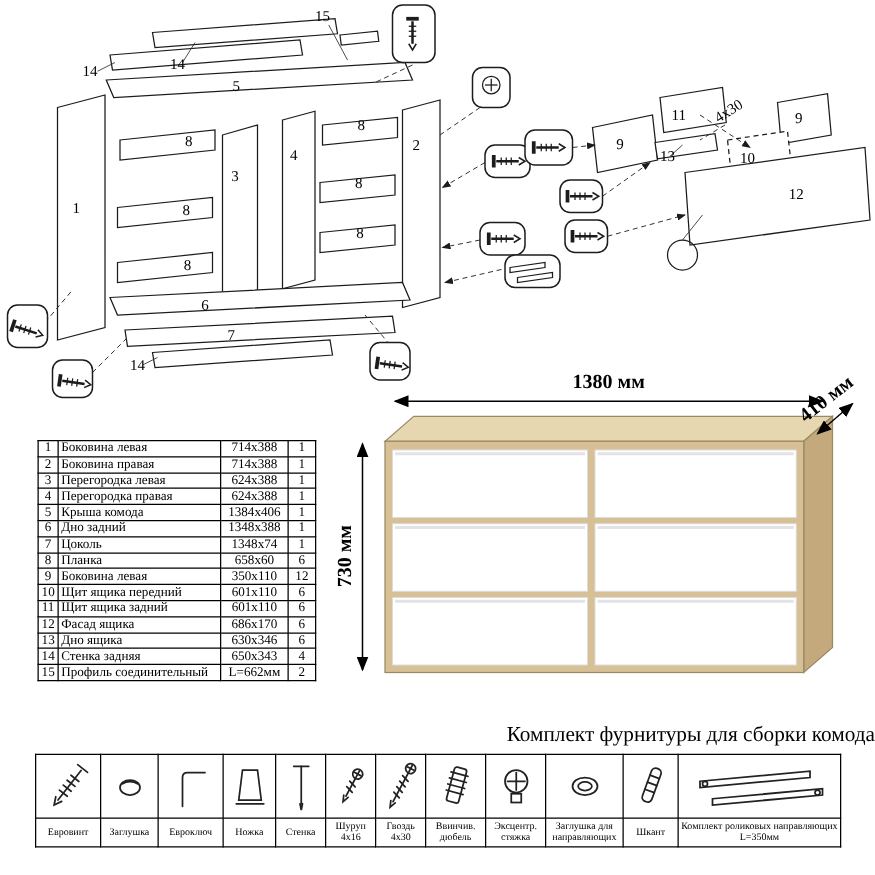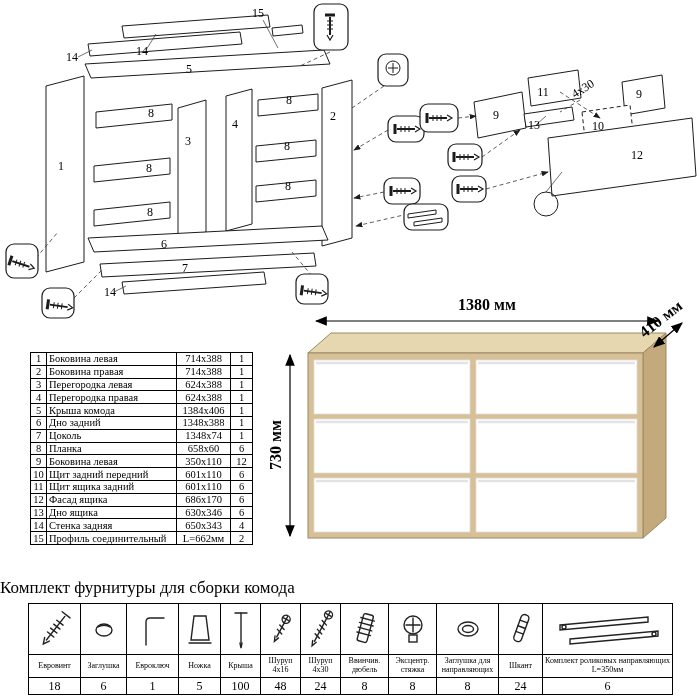--- a/index.html
+++ b/index.html
@@ -18,21 +18,21 @@
   table.parts{border-collapse:collapse;table-layout:fixed;width:222px;}
   table.parts td{border:1px solid #000;font-size:10.5px;line-height:1.05;height:11.8px;padding:0 2px;white-space:nowrap;overflow:hidden;}
   table.parts td.c{text-align:center;padding:0;}
   table.parts td.nm{text-align:left;}
 
   
   .rend .dim{font-family:"Liberation Serif",serif;font-size:16px;font-weight:bold;fill:#000;text-anchor:middle;}
   .rend .dl{stroke:#000;stroke-width:1.2;fill:none;}
 
   
-  .hw-title{width:700px;text-align:left;font-size:17px;}
+  .hw-title{width:700px;text-align:right;font-size:17px;}
   table.hwt{border-collapse:collapse;table-layout:fixed;width:644px;}
   table.hwt td{border:1px solid #000;text-align:center;vertical-align:middle;padding:0;margin-top:48px;}
   tr.icons td{height:50px;}
   tr.names td{font-size:8px;line-height:1.1;height:20px;padding:1px;}
   tr.qtys td{font-size:12px;height:16px;}
   .ic{display:block;margin:0 auto;}
   .ic *{stroke:#222;fill:none;stroke-width:1.4;stroke-linecap:round;}
 </style>
 </head>
 <body>
@@ -241,21 +241,21 @@
         <td class="c">6</td>
       </tr>
     <tr>
         <td class="c">9</td>
         <td class="nm">Боковина левая</td>
         <td class="c">350x110</td>
         <td class="c">12</td>
       </tr>
     <tr>
         <td class="c">10</td>
-        <td class="nm">Щит задний передний</td>
+        <td class="nm">Щит ящика передний</td>
         <td class="c">601x110</td>
         <td class="c">6</td>
       </tr>
     <tr>
         <td class="c">11</td>
         <td class="nm">Щит ящика задний</td>
         <td class="c">601x110</td>
         <td class="c">6</td>
       </tr>
     <tr>
@@ -452,37 +452,23 @@
             <circle cx="16" cy="22" r="2"></circle>
             <circle cx="106" cy="29" r="2"></circle>
           </svg>
         </td>
     </tr>
     <tr class="names">
       <td>Евровинт</td>
       <td>Заглушка</td>
       <td>Евроключ</td>
       <td>Ножка</td>
-      <td>Крыша</td>
+      <td>Стенка</td>
       <td>Шуруп 4x16</td>
-      <td>Шуруп 4x30</td>
+      <td>Гвоздь 4x30</td>
       <td>Ввинчив. дюбель</td>
       <td>Эксцентр. стяжка</td>
       <td>Заглушка для направляющих</td>
       <td>Шкант</td>
       <td>Комплект роликовых направляющих L=350мм</td>
     </tr>
-    <tr class="qtys">
-      <td>18</td>
-      <td>6</td>
-      <td>1</td>
-      <td>5</td>
-      <td>100</td>
-      <td>48</td>
-      <td>24</td>
-      <td>8</td>
-      <td>8</td>
-      <td>8</td>
-      <td>24</td>
-      <td>6</td>
-    </tr>
   </tbody>
 </table>
 
 </body></html>

